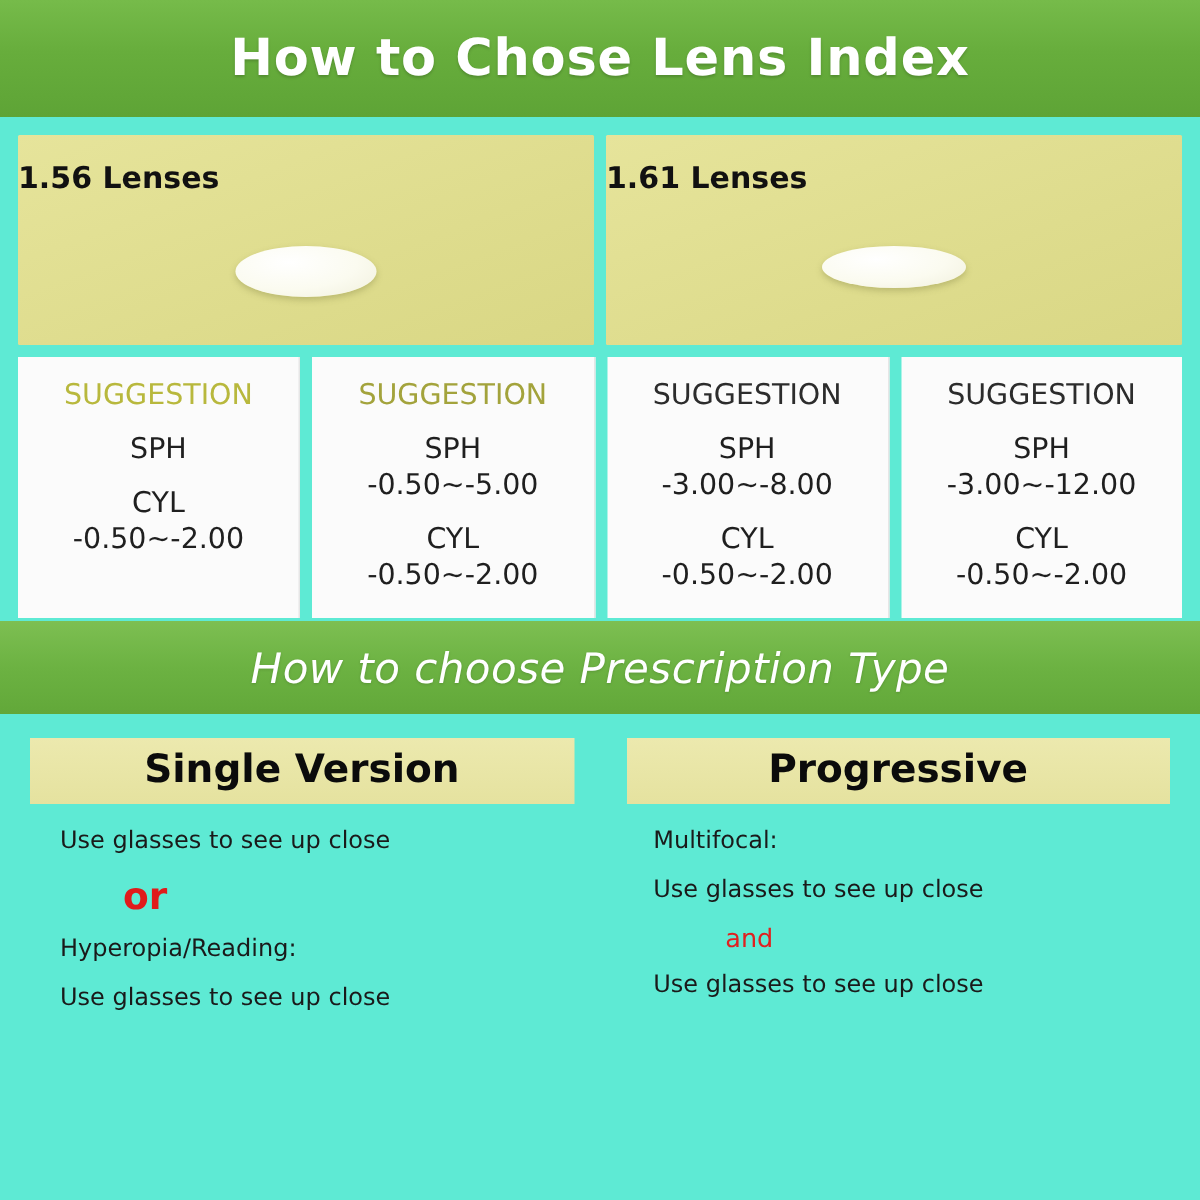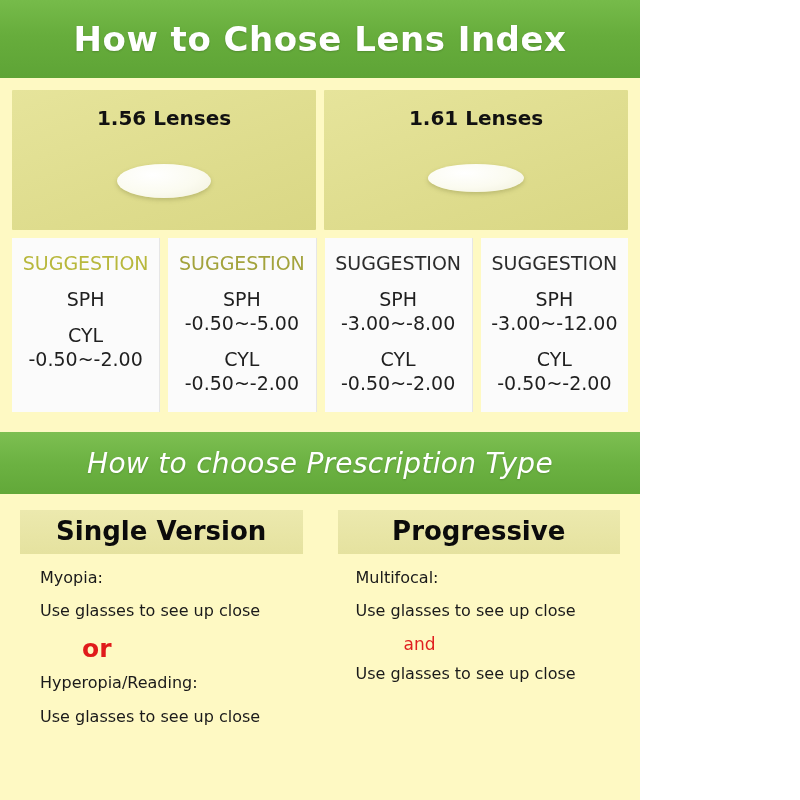--- a/index.html
+++ b/index.html
@@ -8,23 +8,23 @@
   }
   body {
     width: 800px;
     height: 800px;
     background: #ffffff;
     font-family: "DejaVu Sans", sans-serif;
     overflow: hidden;
   }
   .page {
     position: relative;
-    width: 640px;
+    width: 800px;
     height: 800px;
-    background: #fef9c3;
+    background: #5eead4;
   }
 
   
   .banner {
     height: 78px;
     background: linear-gradient(180deg, #76bb4a 0%, #67ad3c 45%, #5ea436 100%);
     display: flex;
     align-items: center;
     justify-content: center;
   }
@@ -49,21 +49,20 @@
     background: linear-gradient(160deg, #e6e49b 0%, #dedc8d 60%, #d9d784 100%);
     height: 140px;
     position: relative;
     border-radius: 1px;
   }
   .card-title {
     position: absolute;
     top: 16px;
     left: 0;
     right: 0;
-    text-align: center;
     font-size: 20px;
     font-weight: bold;
     color: #111111;
   }
   .lens-shape {
     position: absolute;
     left: 50%;
     top: 74px;
     transform: translateX(-50%);
     background: radial-gradient(ellipse at 38% 32%, #ffffff 0%, #fbfbf0 55%, #f0efdc 100%);
@@ -71,21 +70,21 @@
   }
   .lens-1 { width: 94px; height: 34px; border-radius: 50%; }
   .lens-2 { width: 96px; height: 28px; border-radius: 50%; }
   .lens-3 { width: 98px; height: 24px; border-radius: 50%; }
   .lens-4 { width: 100px; height: 20px; border-radius: 50%; }
 
   
   .sugg-row {
     display: flex;
     gap: 8px;
-    padding: 8px 12px 20px 12px;
+    padding: 8px 12px 2px 12px;
     box-sizing: border-box;
   }
   .sugg-col {
     flex: 1 1 0;
     background: #fbfbfb;
     border-right: 1px solid #e6e6e6;
     padding: 14px 4px 12px 4px;
     text-align: center;
     box-sizing: border-box;
   }
@@ -236,21 +235,20 @@
     <div class="subbanner-title">How to choose Prescription Type</div>
   </div>
 
   <div class="presc-row">
 
     <div class="presc-col">
       <div class="presc-title-box">
         <div class="presc-title">Single Version</div>
       </div>
       <div class="presc-body left-body">
-        <div class="presc-line">Myopia:</div>
         <div class="presc-line">Use glasses to see up close</div>
         <div class="presc-conj conj-left">or</div>
         <div class="presc-line">Hyperopia/Reading:</div>
         <div class="presc-line">Use glasses to see up close</div>
       </div>
     </div>
 
     <div class="presc-col">
       <div class="presc-title-box">
         <div class="presc-title">Progressive</div>

